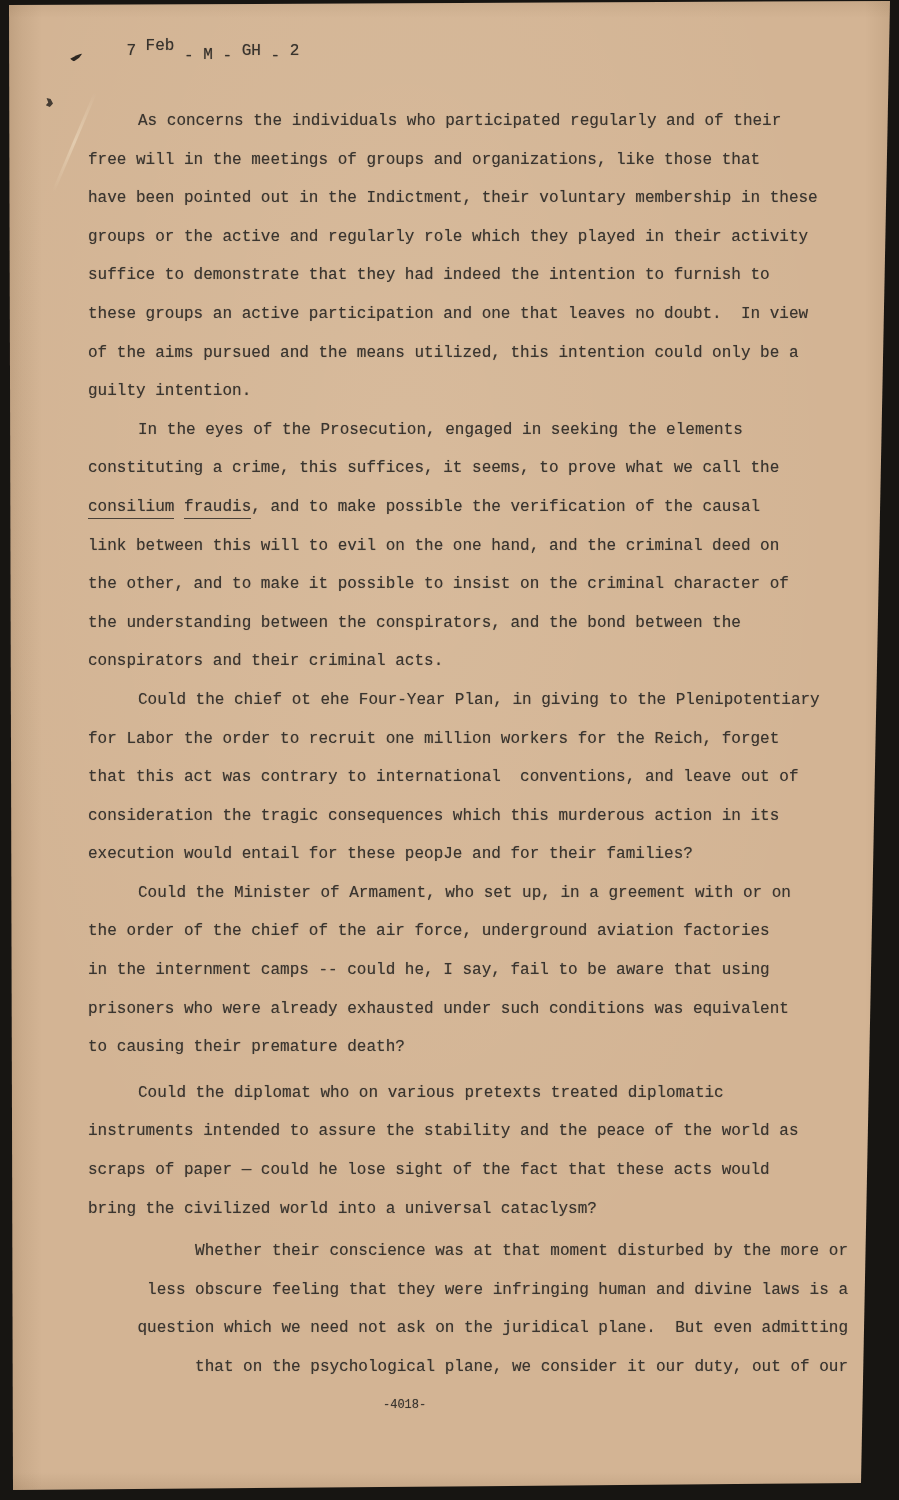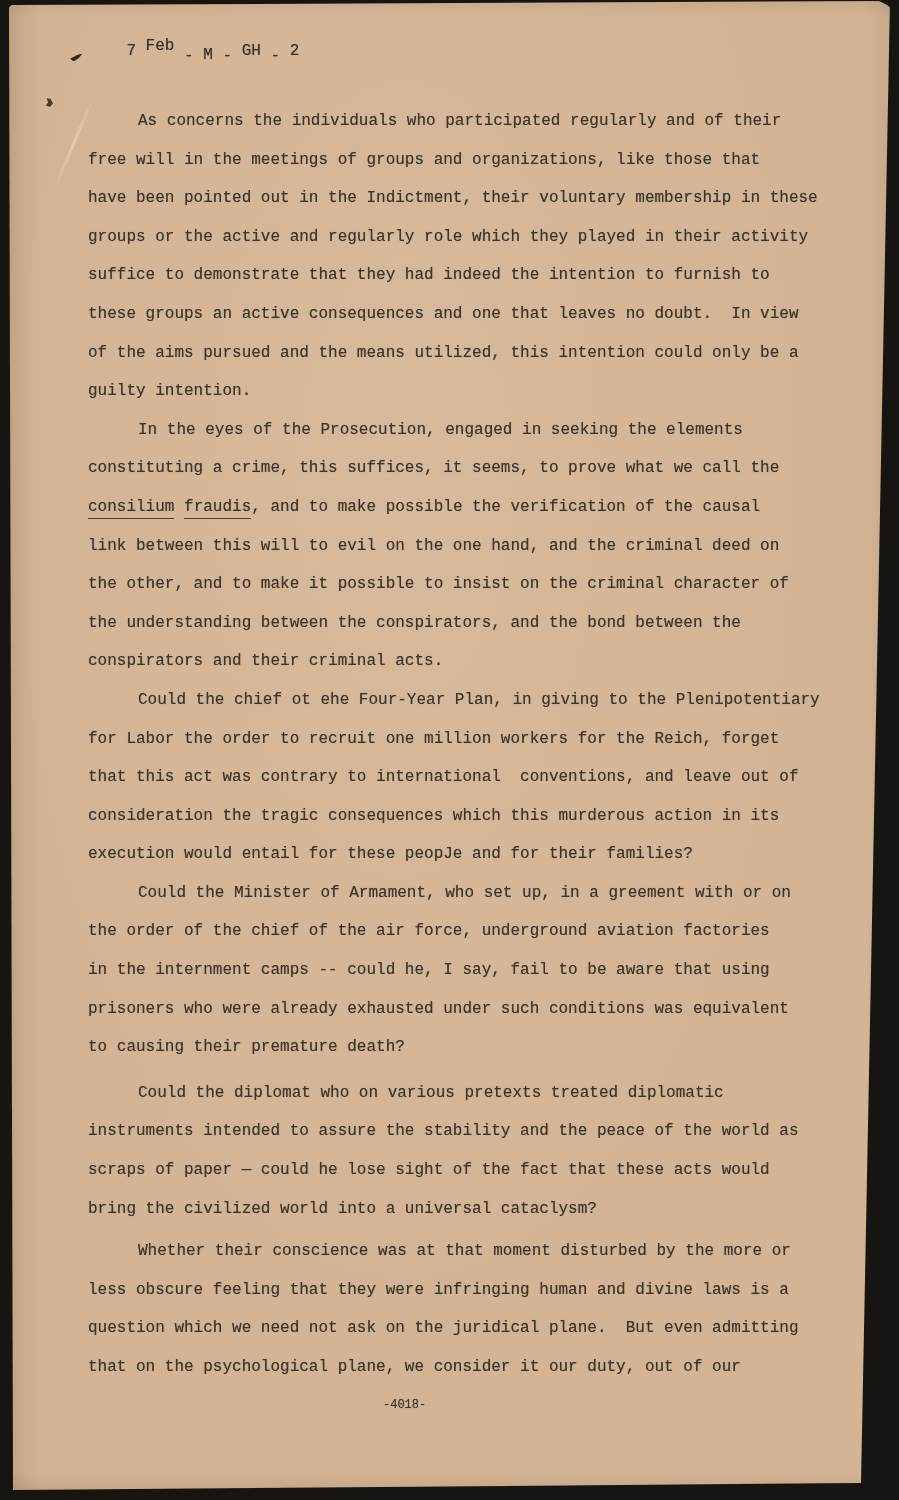--- a/index.html
+++ b/index.html
@@ -11,39 +11,38 @@
   .paper{
     position:absolute;inset:0;
     background:
       radial-gradient(ellipse at 45% 32%, rgba(255,243,222,0.10), rgba(0,0,0,0) 62%),
       linear-gradient(90deg, rgba(90,60,28,0.22) 0px, rgba(90,60,28,0.08) 22px, rgba(0,0,0,0) 42px),
       linear-gradient(270deg, rgba(90,60,28,0.14) 0px, rgba(0,0,0,0) 34px),
       linear-gradient(0deg, rgba(90,60,28,0.18) 0px, rgba(0,0,0,0) 28px),
       linear-gradient(180deg, rgba(90,60,28,0.10) 0px, rgba(0,0,0,0) 18px),
       #d3b494;
     clip-path: polygon(9px 5px, 890px 1px, 861px 1483px, 13px 1490px);
-    border-radius: 28px;
   }
   .header{
     position:absolute;top:24px;left:88px;
     font-size:16px;color:#38332d;white-space:pre;
     text-shadow:0 0 0.8px rgba(56,51,45,0.6);
   }
   .up{position:relative;top:-5px;}
   .dn1{position:relative;top:4px;}
   .dn2{position:relative;top:5px;}
   .body-text{
     position:absolute;top:102px;left:88px;width:760px;
     font-size:16px;line-height:38.6px;color:#3a352f;
     text-shadow:0 0 0.8px rgba(56,51,45,0.55);
   }
   .line{white-space:pre;height:38.6px;}
   .line.first{padding-left:50px;}
   .para.p5{margin-top:7px;}
-  .para.p6{margin-top:4px;}
+  .para.p6{margin-top:4px;text-align:right;}
   .u{border-bottom:1.6px solid rgba(56,51,45,0.9);padding-bottom:2px;}
   .footer{
     position:absolute;top:1398px;left:383px;
     font-size:12px;color:#3a352f;white-space:pre;
     text-shadow:0 0 0.8px rgba(56,51,45,0.55);
   }
   .ink-mark{position:absolute;background:#2c2722;}
   .mark1{left:70px;top:54px;width:13px;height:7px;
     clip-path:polygon(0 55%, 55% 20%, 100% 0, 70% 60%, 25% 100%);
     transform:rotate(-8deg);}
@@ -69,21 +68,21 @@
   <div class="scratch"></div>
 
   <div class="body-text">
 
     <div class="para">
       <div class="line first">As concerns the individuals who participated regularly and of their</div>
       <div class="line">free will in the meetings of groups and organizations, like those that</div>
       <div class="line">have been pointed out in the Indictment, their voluntary membership in these</div>
       <div class="line">groups or the active and regularly role which they played in their activity</div>
       <div class="line">suffice to demonstrate that they had indeed the intention to furnish to</div>
-      <div class="line">these groups an active consequences and one that leaves no doubt.  In view</div>
+      <div class="line">these groups an active participation and one that leaves no doubt.  In view</div>
       <div class="line">of the aims pursued and the means utilized, this intention could only be a</div>
       <div class="line">guilty intention.</div>
     </div>
 
     <div class="para">
       <div class="line first">In the eyes of the Prosecution, engaged in seeking the elements</div>
       <div class="line">constituting a crime, this suffices, it seems, to prove what we call the</div>
       <div class="line"><span class="u">consilium</span><span> </span><span class="u">fraudis</span><span>, and to make possible the verification of the causal</span></div>
       <div class="line">link between this will to evil on the one hand, and the criminal deed on</div>
       <div class="line">the other, and to make it possible to insist on the criminal character of</div>

